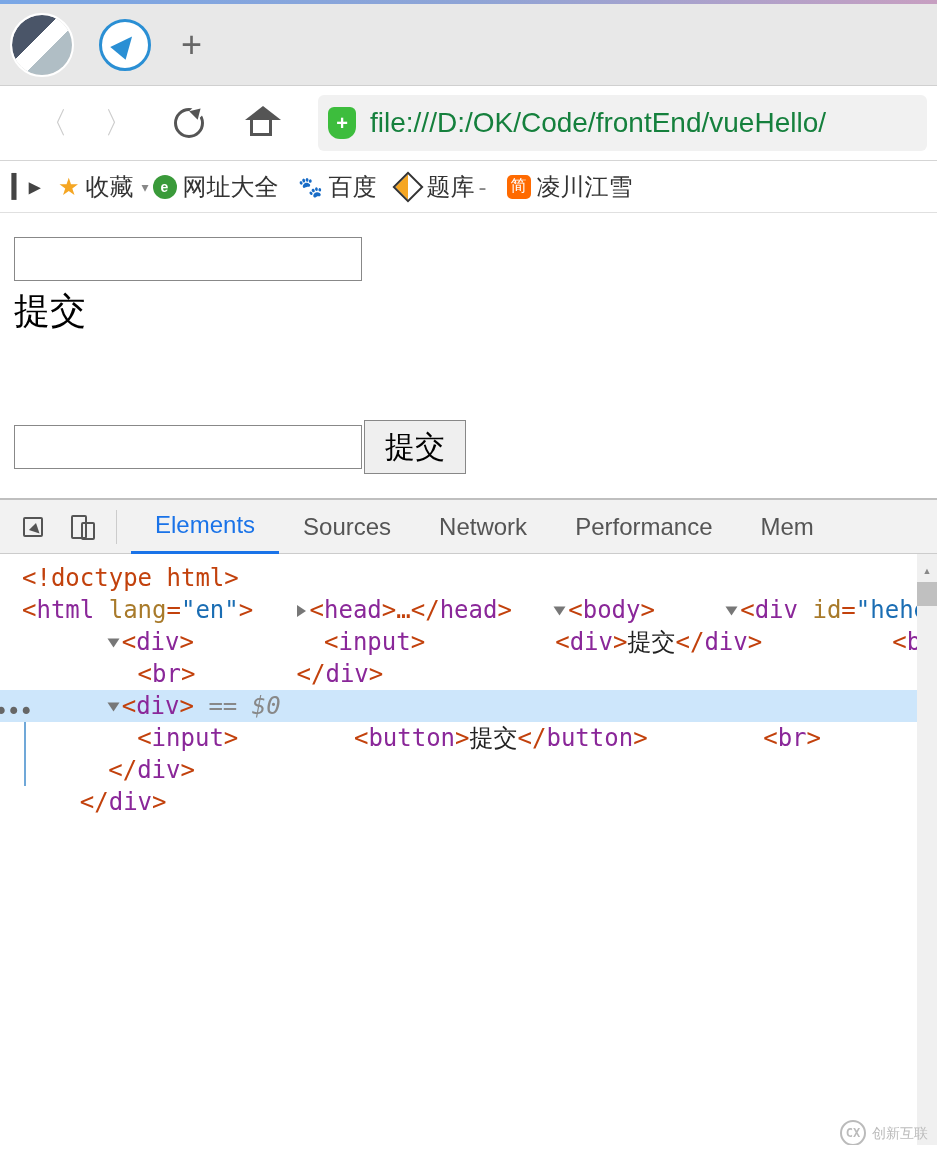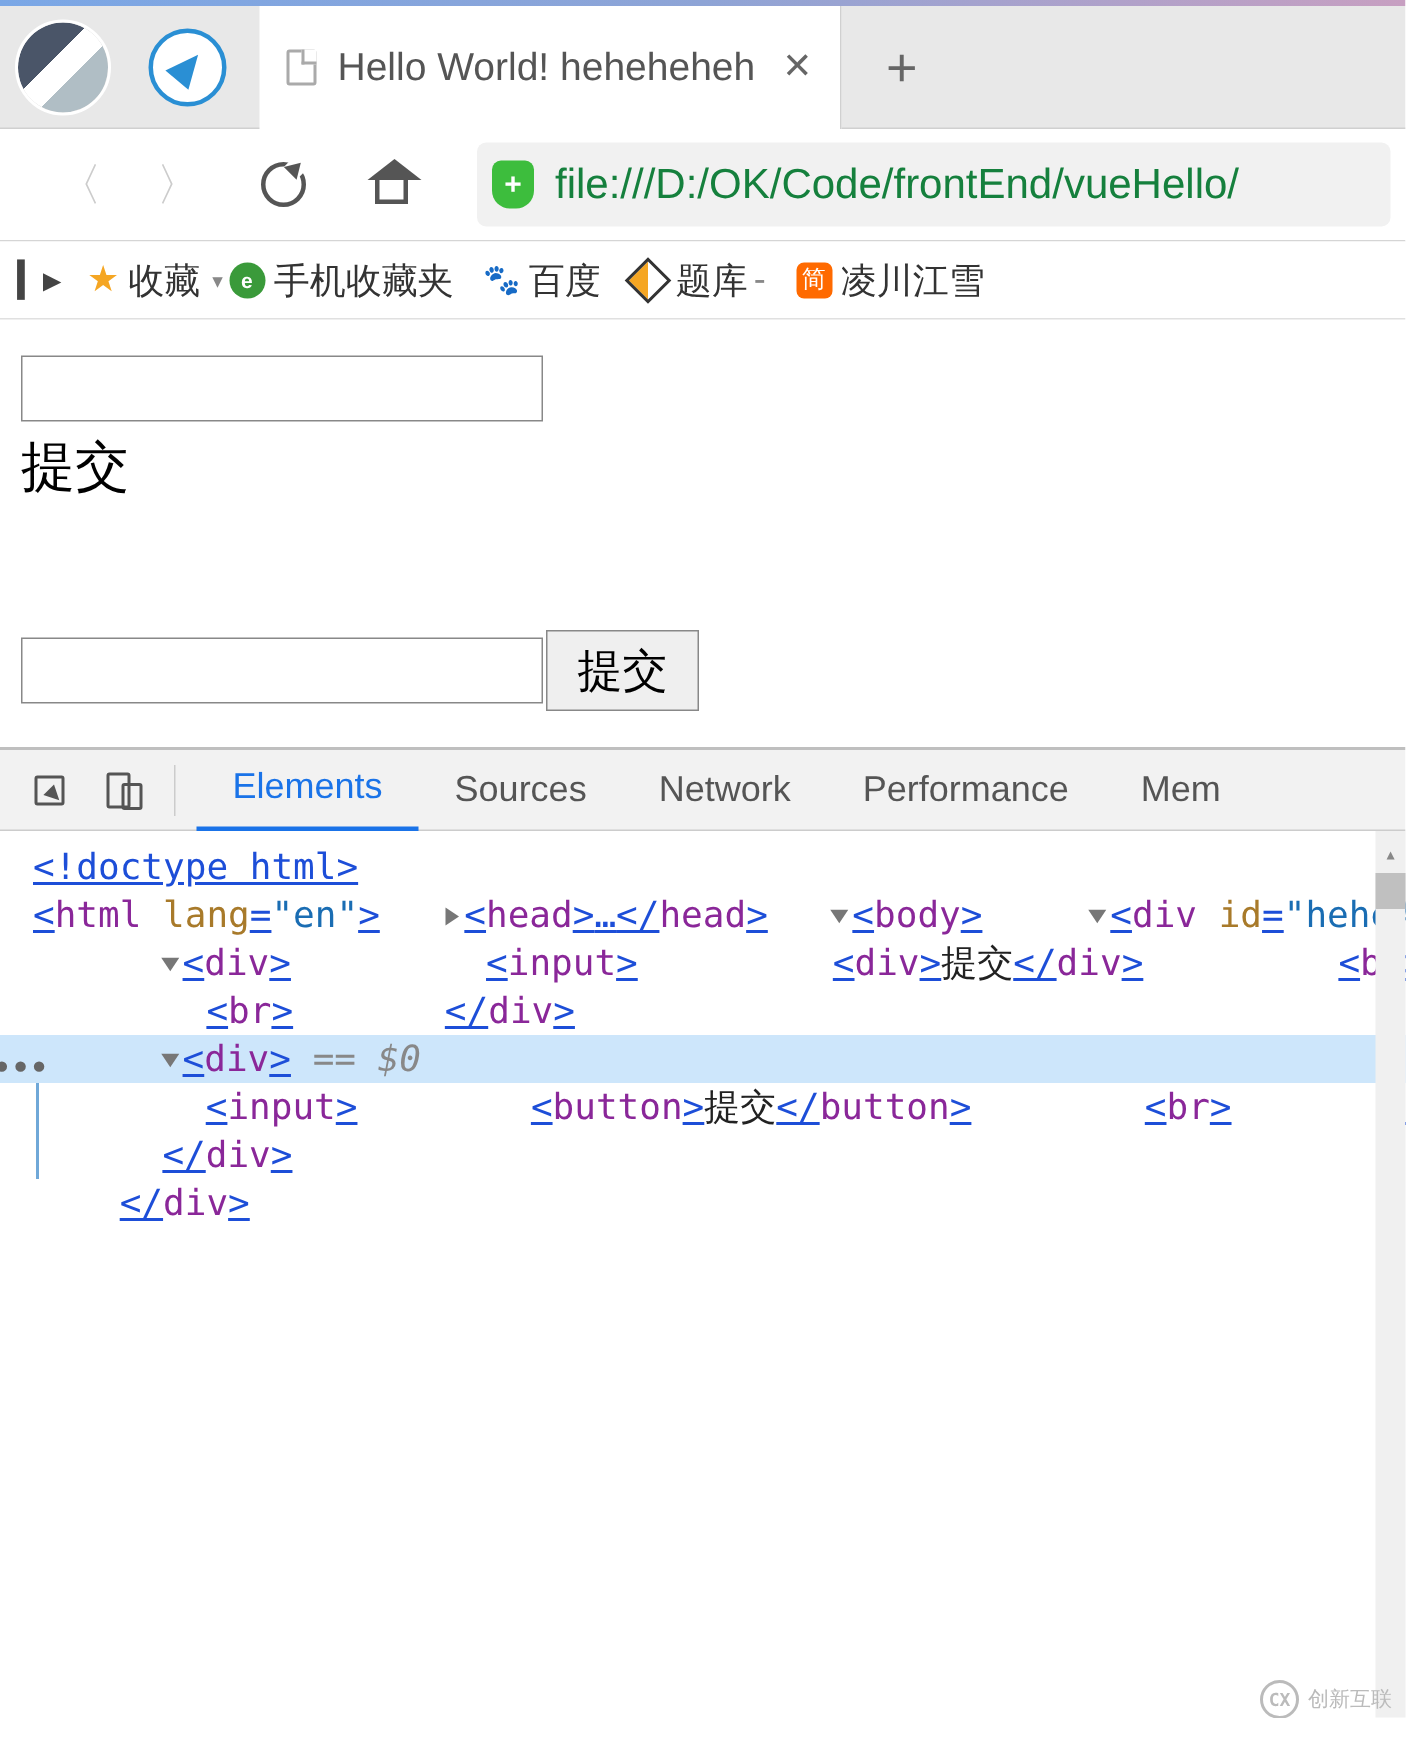--- a/index.html
+++ b/index.html
@@ -68,21 +68,21 @@
 .dt-device::after{content:'';position:absolute;right:-10px;top:5px;width:10px;height:14px;border:2px solid #555;border-radius:2px;}
 .dt-sep { width:1px; height:34px; background:#ccc; margin:0 14px; }
 .dt-tab { font-size:24px; color:#555; padding:0 24px; height:54px; display:flex; align-items:center; cursor:pointer; }
 .dt-tab.active { color:#1a73e8; border-bottom:3px solid #1a73e8; }
 
 .dom-panel { flex:1; overflow:auto; padding:8px 0 8px 22px; font-family: Consolas, monospace; font-size:24px; line-height:32px; position:relative; }
 .dom-scroll { position:absolute; right:0; top:0; width:20px; height:100%; background:#f0f0f0; }
 .dom-scroll-thumb-up { position:absolute; top:0; width:20px; text-align:center; color:#888; font-size:14px; }
 .dom-scroll-thumb { position:absolute; top:28px; width:20px; height:24px; background:#c0c0c0; }
 .line { white-space:pre; }
-.gray { color:#1d4ed8;text-decoration:underline; }
+.gray { color:#c2410c; }
 .tag { color:#8a2799; }
 .attr { color:#a87a2a; }
 .val { color:#1a6db3; }
 .txt { color:#222; }
 .sel-ref { color:#888; font-style:italic; }
 .triangle { display:inline-block; width:0;height:0; border-top:6px solid transparent; border-bottom:6px solid transparent; border-left:9px solid #777; margin-right:4px; vertical-align:middle; }
 .triangle.open { transform: rotate(90deg); }
 .highlight { background:#cde6fb; display:block; margin-left:-22px; padding-left:22px; position:relative; }
 .dots { position:absolute; left:-6px; top:6px; color:#666; letter-spacing:-2px; }
 .guide { border-left:2px solid #70a8d8; margin-left:2px; padding-left:10px; display:block; }
@@ -94,25 +94,20 @@
 
 <div class="top-gradient"></div>
 
 <div class="tab-bar">
   <div class="avatar">
       <div class="avatar-inner"></div>
     </div>
   <div class="compass-icon">
       <div class="compass-arrow"></div>
     </div>
-  <div class="tab">
-    <div class="tab-file-icon"></div>
-    <span class="tab-title">Hello World! heheheheh</span>
-    <span class="tab-close">✕</span>
-  </div>
   <span class="new-tab">+</span>
 </div>
 
 <div class="nav-bar-wrap">
 <div class="nav-bar">
   <span class="nav-arrow">〈</span>
   <span class="nav-arrow">〉</span>
   <div class="reload-icon"></div>
   <div class="home-icon">
     <div class="home-roof"></div>
@@ -129,21 +124,21 @@
 
 <div class="bookmarks-bar">
   <span class="bm-first">▎▸</span>
   <div class="bm-item">
     <span class="bm-star">★</span>
     <span>收藏</span>
   </div>
   <span class="bm-dropdown">▾</span>
   <div class="bm-item">
     <div class="bm-360">e</div>
-    <span>手机收藏夹</span>
+    <span>网址大全</span>
   </div>
   <div class="bm-item">
     <div class="bm-baidu">
         <span class="bm-paw">🐾</span>
       </div>
     <span>百度</span>
   </div>
   <div class="bm-item">
     <div class="bm-tiku"></div>
     <span>题库</span>

